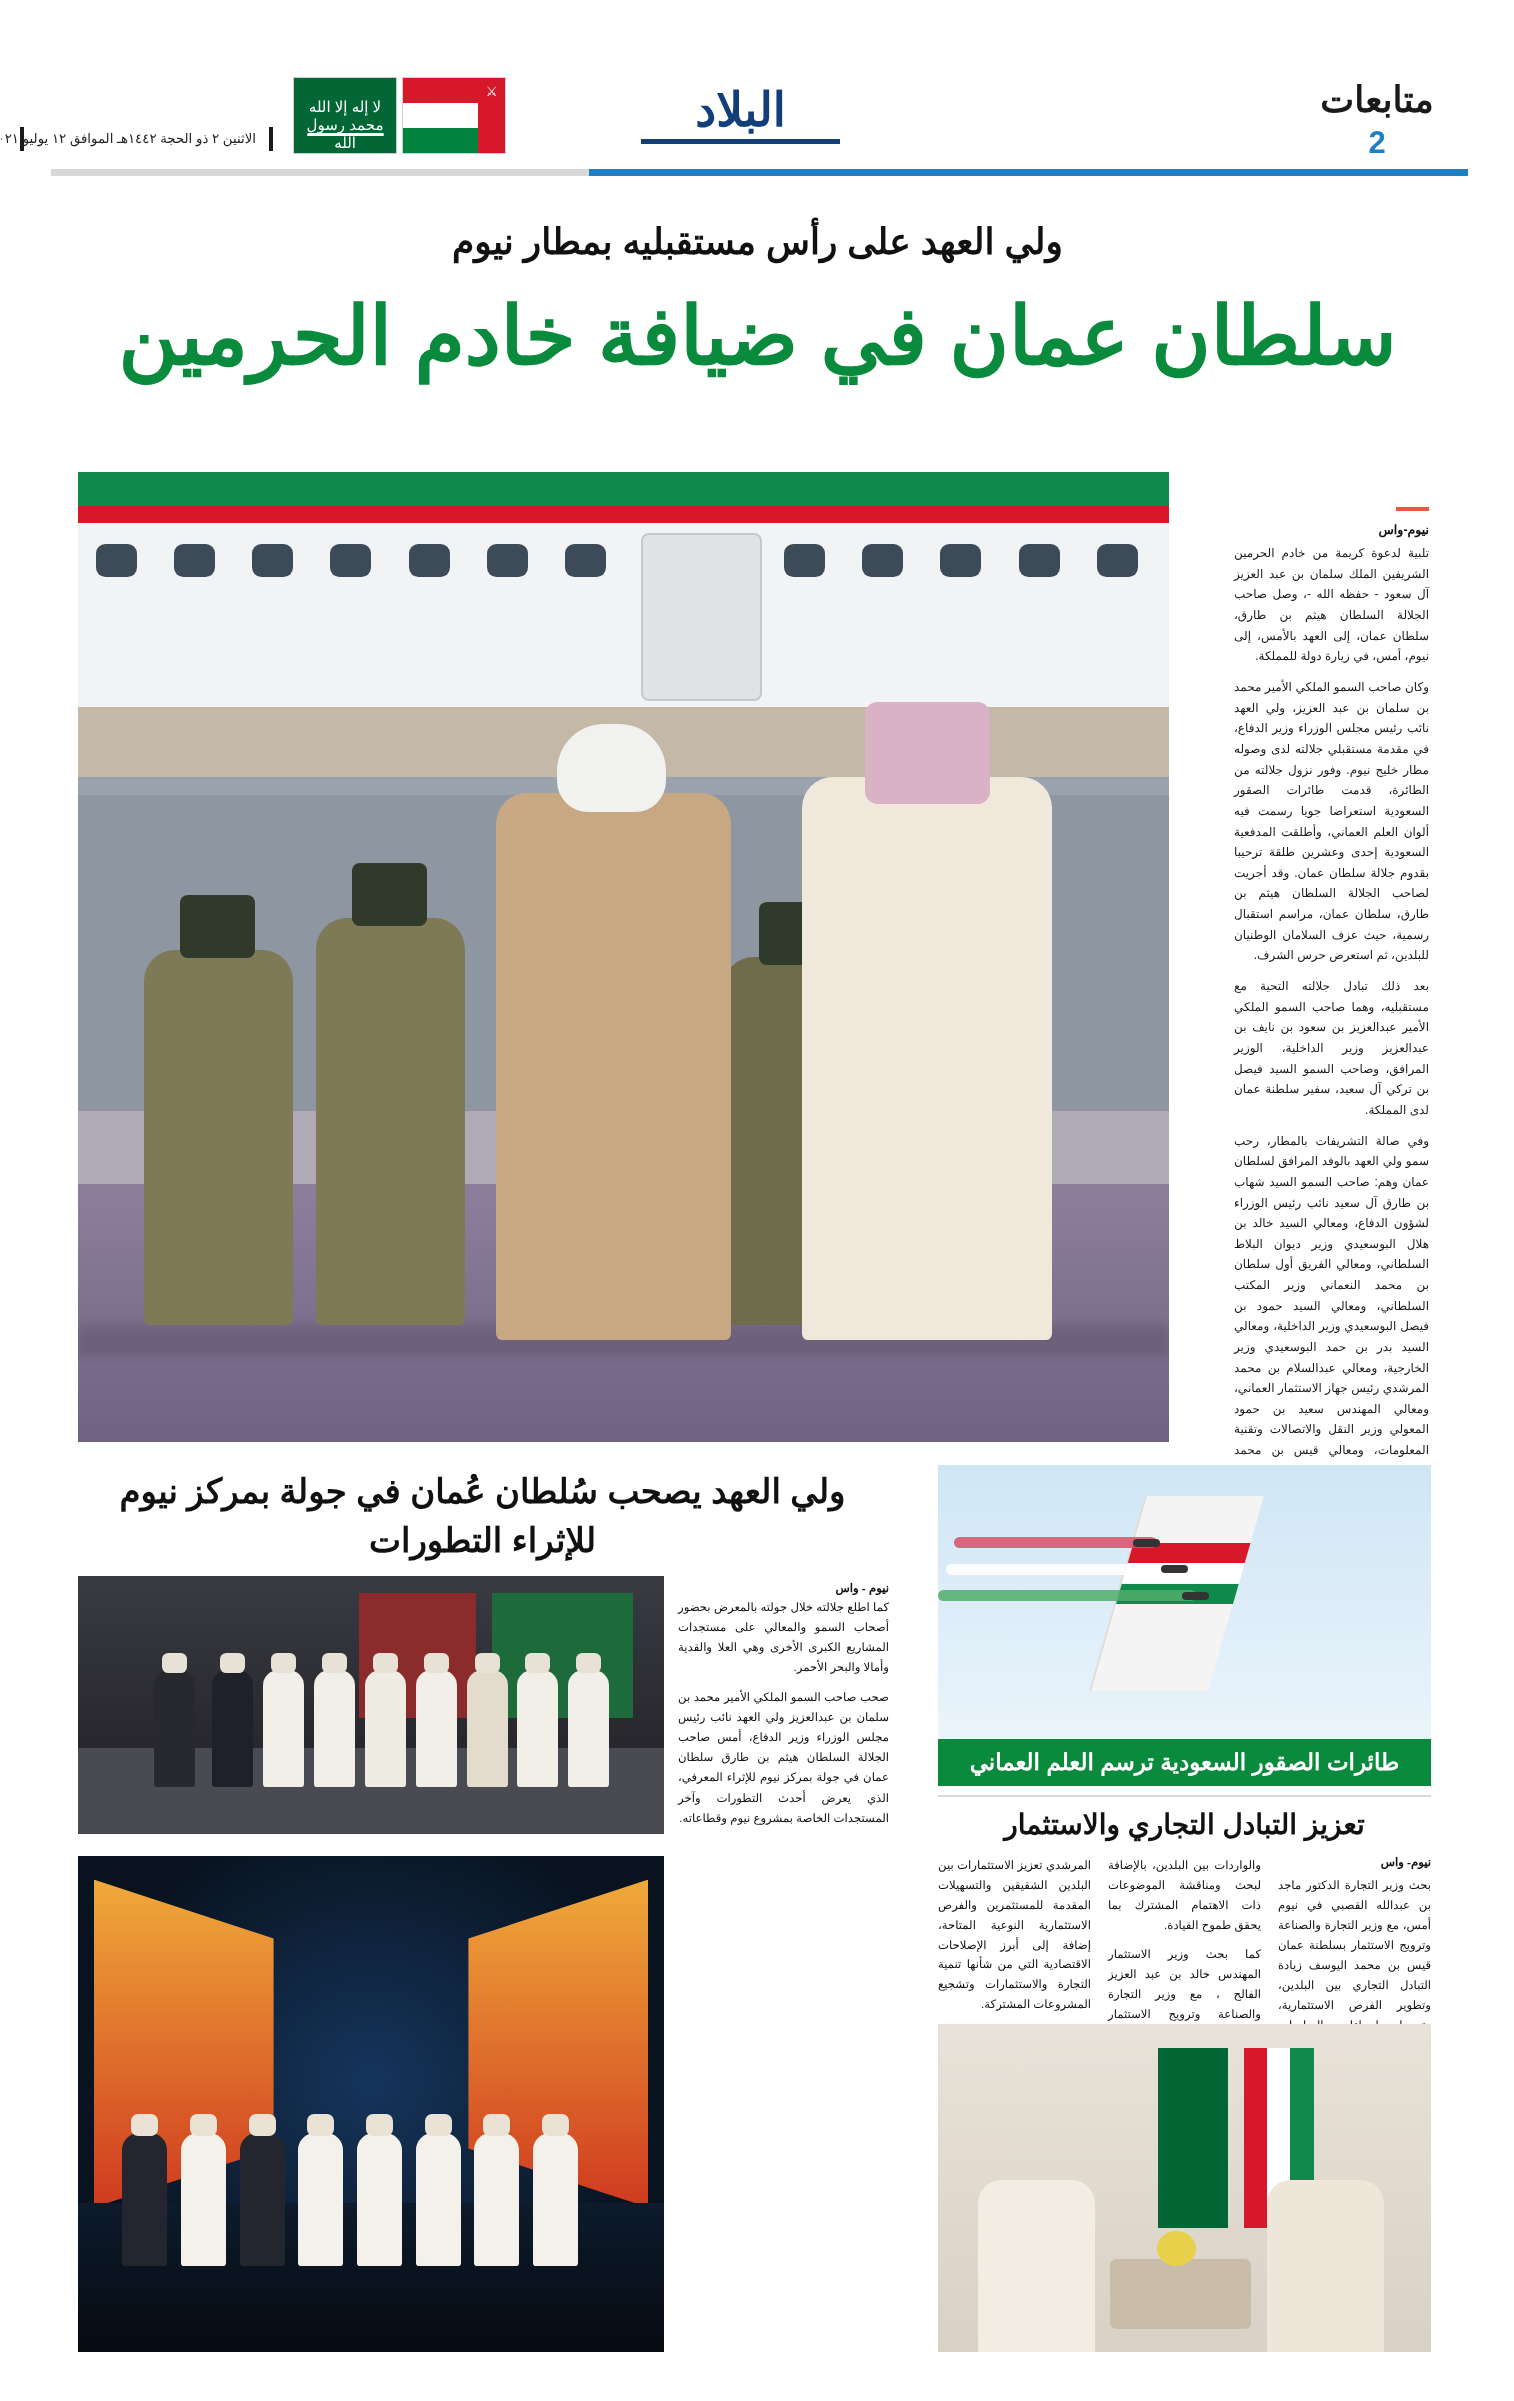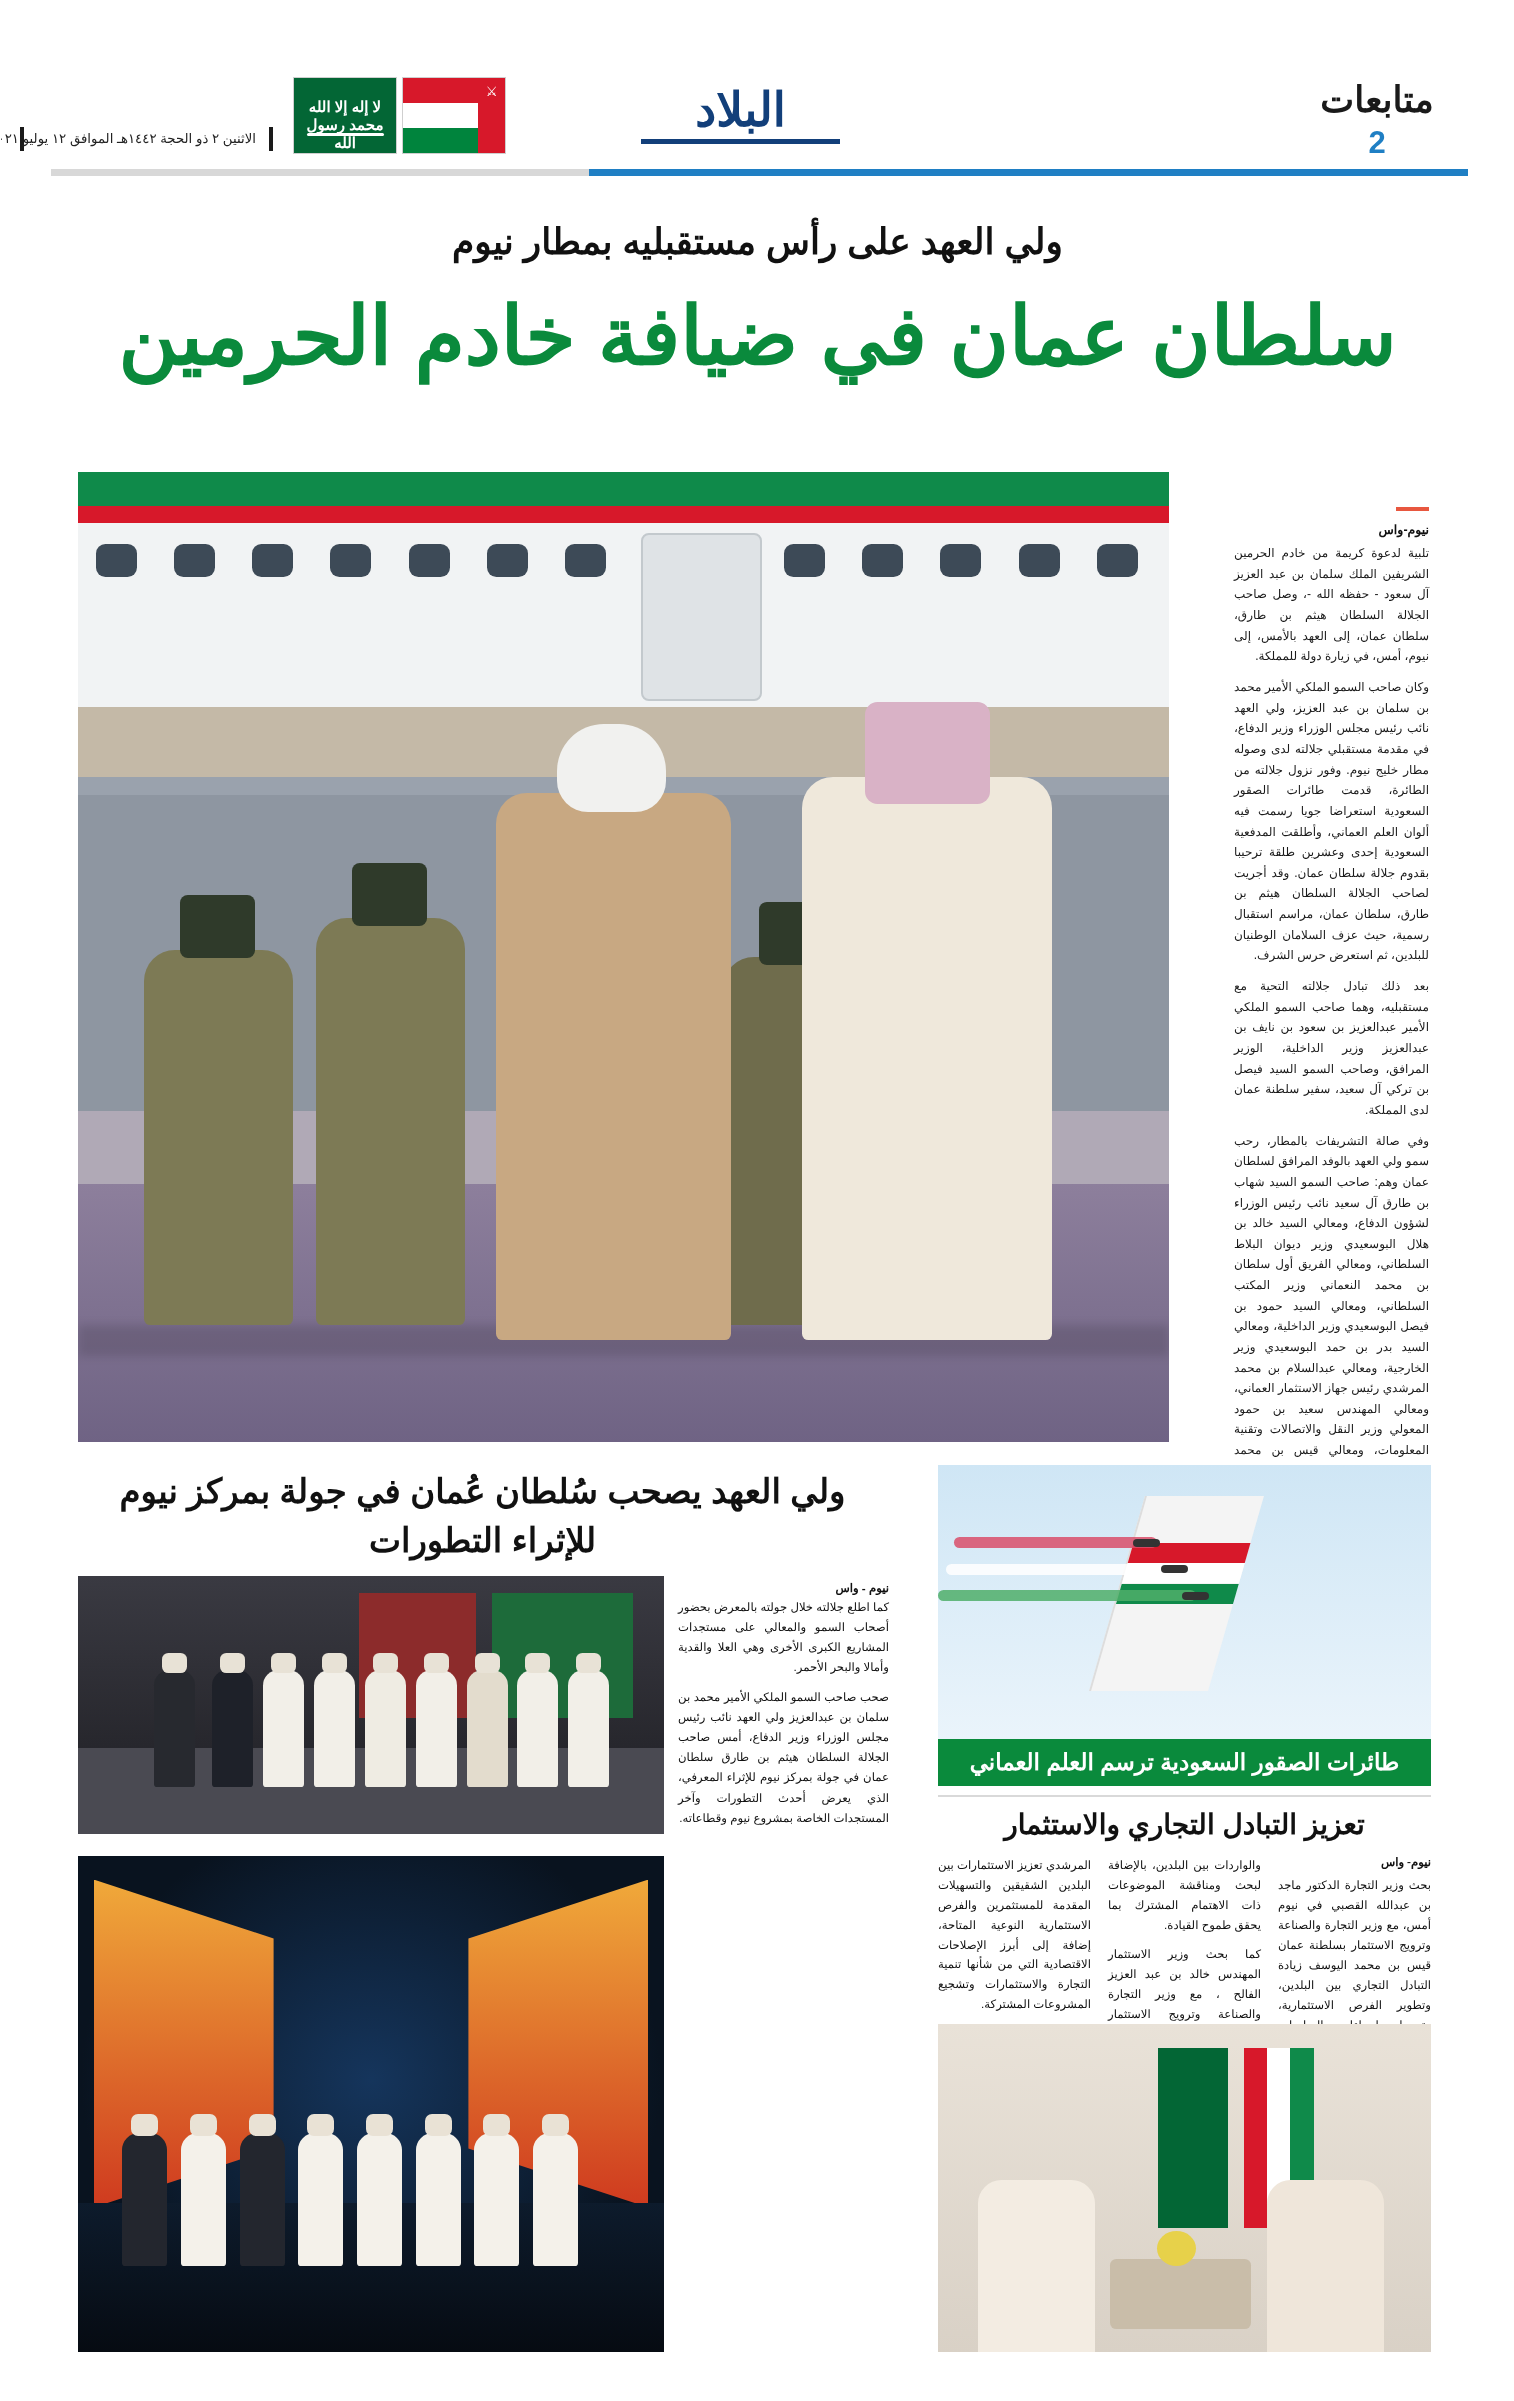--- a/index.html
+++ b/index.html
@@ -97,21 +97,21 @@
     overflow:hidden;
   }
   .flag.om{ right:0; }
   .flag.ksa{ right:109px; }
   .om-red-top{position:absolute;top:0;left:0;right:0;height:25px;background:#d7182a;}
   .om-white{position:absolute;top:25px;left:0;right:0;height:25px;background:#fff;}
   .om-green{position:absolute;top:50px;left:0;right:0;height:25px;background:#00843d;}
   .om-hoist{position:absolute;top:0;right:0;width:26.6px;bottom:0;background:#d7182a;}
   .om-emblem{position:absolute;top:4.7px;right:4.7px;width:17px;height:17px;color:#fff;font-size:13.3px;line-height:17px;text-align:center;}
   .ksa-bg{position:absolute;inset:0;background:#036635;}
-  .ksa-text{position:absolute;top:20.3px;left:0;right:0;text-align:center;color:#fff;font-size:15px;font-weight:bold;}
+  .ksa-text{position:absolute;top:20.3px;left:0;right:0;text-align:center;color:#fff;font-size:15px;font-weight:normal;}
   .ksa-sword{position:absolute;bottom:17px;left:12.5px;right:12.5px;height:3.1px;background:#fff;border-radius:1.6px;}
   .dateline{
     position:absolute;
     top:131px;
     right:1259px;
     width:227px;
     font-size:13.3px;
     color:#222;
     text-align:center;
     white-space:nowrap;
@@ -304,21 +304,20 @@
     right:84px;
     width:493px;
     direction:rtl;
     column-count:3;
     column-gap:17px;
   }
   .trade-body .byline{
     font-size:11.7px;
     font-weight:bold;
     margin-bottom:6.3px;
-    font-family:Liberation Serif, serif;
   }
   .trade-body p{
     margin:0 0 9.4px 0;
     font-size:11.7px;
     line-height:1.7;
     text-align:justify;
   }
   .trade-photo{
     position:absolute;
     top:2024px;

